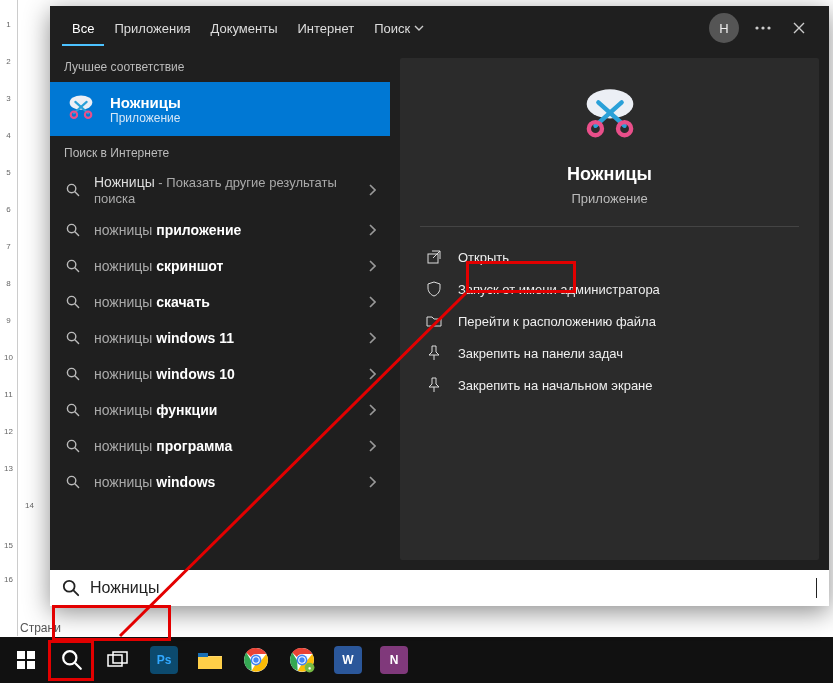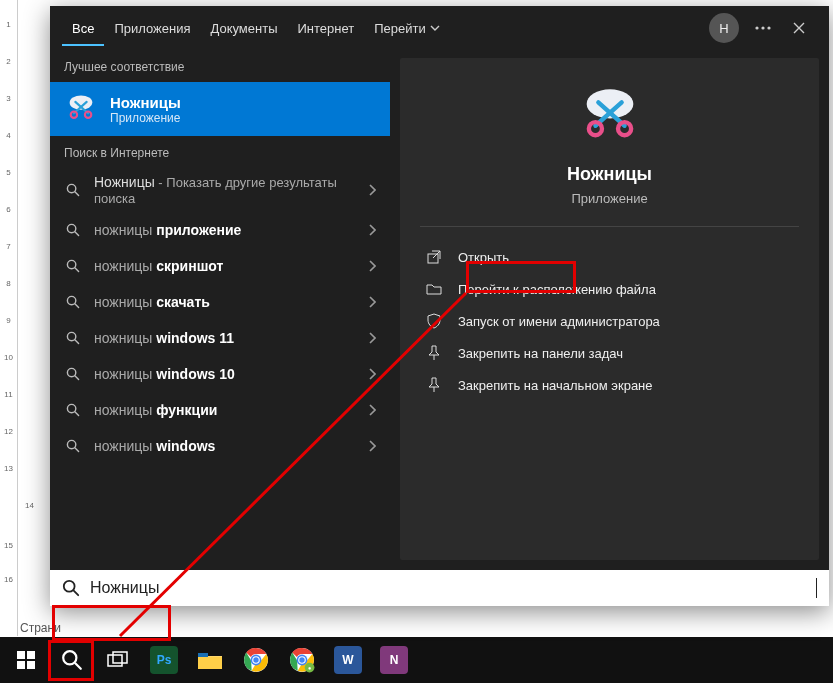--- a/index.html
+++ b/index.html
@@ -173,21 +173,21 @@
 <div class="page-label">Страни</div>
 
 <div class="search-panel">
 
   <div class="tabs">
     <div class="tab active">Все</div>
     <div class="tab">Приложения</div>
     <div class="tab">Документы</div>
     <div class="tab">Интернет</div>
     <div class="tab more">
-      <span>Перейти</span>
+      <span>Поиск</span>
       <span>
         <svg width="10" height="6" viewBox="0 0 10 6">
             <path d="M1 1l4 4 4-4" stroke="#ccc" stroke-width="1.4" fill="none"></path>
           </svg>
       </span>
     </div>
     <div class="spacer"></div>
     <div class="avatar">Н</div>
     <div class="icon-btn">
       <span>
@@ -328,20 +328,36 @@
           </div>
           <div class="row">
     <span class="icn">
       <svg width="14" height="14" viewBox="0 0 20 20">
                 <circle cx="8" cy="8" r="6" stroke="#bbb" stroke-width="2" fill="none"></circle>
                 <path d="M13 13l5 5" stroke="#bbb" stroke-width="2" stroke-linecap="round"></path>
               </svg>
     </span>
     <span class="txt">
       <span class="pre">ножницы </span><b>функции</b>
+    </span>
+    <span class="chev">
+      <svg width="8" height="12" viewBox="0 0 8 12">
+                <path d="M2 1l5 5-5 5" stroke="#999" stroke-width="1.6" fill="none"></path>
+              </svg>
+    </span>
+          </div>
+          <div class="row">
+    <span class="icn">
+      <svg width="14" height="14" viewBox="0 0 20 20">
+                <circle cx="8" cy="8" r="6" stroke="#bbb" stroke-width="2" fill="none"></circle>
+                <path d="M13 13l5 5" stroke="#bbb" stroke-width="2" stroke-linecap="round"></path>
+              </svg>
+    </span>
+    <span class="txt">
+      <span class="pre">ножницы </span><b>программа</b>
     </span>
     <span class="chev">
       <svg width="8" height="12" viewBox="0 0 8 12">
                 <path d="M2 1l5 5-5 5" stroke="#999" stroke-width="1.6" fill="none"></path>
               </svg>
     </span>
           </div>
           <div class="row">
     <span class="icn">
       <svg width="14" height="14" viewBox="0 0 20 20">
@@ -383,32 +399,32 @@
                   <rect x="2" y="5" width="10" height="9" stroke="#ddd" fill="none"></rect>
                   <path d="M6 2h8v8" stroke="#ddd" fill="none"></path>
                   <path d="M14 2L7 9" stroke="#ddd"></path>
                 </svg>
               </span>
     <span>Открыть</span>
             </div>
             <div class="action">
               <span class="aicn">
                 <svg width="16" height="16" viewBox="0 0 16 16">
+                  <path d="M8 1l6 2v4c0 4-3 7-6 8-3-1-6-4-6-8V3z" stroke="#ddd" fill="none"></path>
+                </svg>
+              </span>
+    <span>Запуск от имени администратора</span>
+            </div>
+            <div class="action">
+              <span class="aicn">
+                <svg width="16" height="16" viewBox="0 0 16 16">
                   <path d="M1 4h5l2 2h7v7H1z" stroke="#ddd" fill="none"></path>
                 </svg>
               </span>
     <span>Перейти к расположению файла</span>
-            </div>
-            <div class="action">
-              <span class="aicn">
-                <svg width="16" height="16" viewBox="0 0 16 16">
-                  <path d="M8 1l6 2v4c0 4-3 7-6 8-3-1-6-4-6-8V3z" stroke="#ddd" fill="none"></path>
-                </svg>
-              </span>
-    <span>Запуск от имени администратора</span>
             </div>
             <div class="action">
               <span class="aicn">
                 <svg width="16" height="16" viewBox="0 0 16 16">
                   <path d="M6 1h4v6l3 3H3l3-3zM8 10v5" stroke="#ddd" fill="none"></path>
                 </svg>
               </span>
     <span>Закрепить на панели задач</span>
             </div>
             <div class="action">
@@ -459,21 +475,21 @@
     <span>
       <svg width="22" height="18" viewBox="0 0 22 18">
           <rect x="1" y="4" width="14" height="11" stroke="#fff" fill="none" stroke-width="1.5"></rect>
           <rect x="6" y="1" width="14" height="11" stroke="#fff" fill="none" stroke-width="1.5"></rect>
         </svg>
     </span>
   </div>
   <div id="tb-apps" style="display:flex;gap:2px;">
       <div class="tb-btn">
         <span>
-          <div class="tb-app" style="background:#14532d;color:#31a8ff">Ps</div>
+          <div class="tb-app" style="background:#0c4a6e;color:#31a8ff">Ps</div>
         </span>
       </div>
       <div class="tb-btn">
         <span>
           <svg width="26" height="22" viewBox="0 0 26 22">
             <path d="M1 4h8l2 3h14v13H1z" fill="#ffd76b"></path>
             <rect x="1" y="8" width="24" height="12" fill="#ffcf48"></rect>
             <rect x="1" y="4" width="10" height="4" fill="#1a6fb4"></rect>
           </svg>
         </span>

